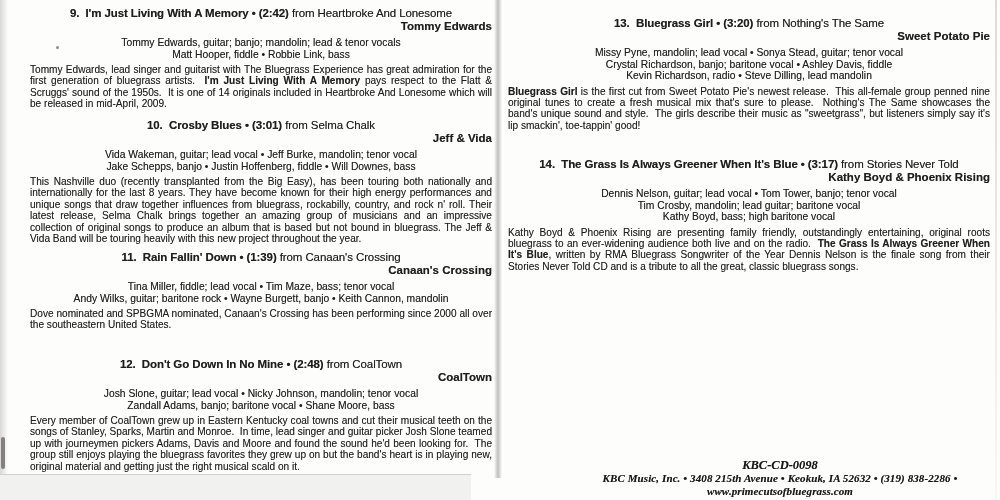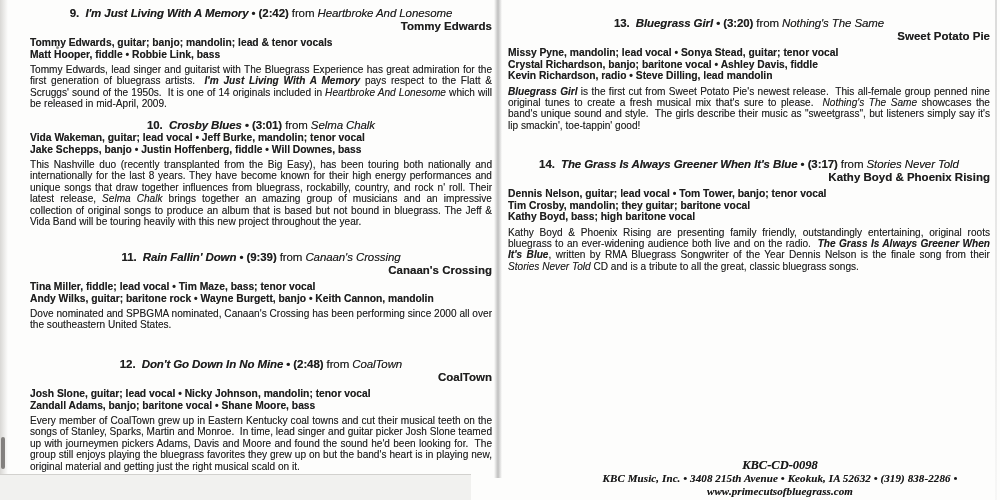--- a/index.html
+++ b/index.html
@@ -17,29 +17,29 @@
   .heading {
     text-align: center; font-size: 11.5px; line-height: 13px;
     letter-spacing: -0.1px; white-space: pre-wrap;
     text-shadow: 0 0 0.5px rgba(30,30,30,0.55);
   }
   .artist {
     text-align: right; font-weight: bold; font-size: 11.5px; line-height: 13px;
     margin-bottom: 4px; text-shadow: 0 0 0.5px rgba(30,30,30,0.55);
   }
   .personnel {
-    text-align: left; font-weight: bold; font-size: 10.3px; line-height: 11.5px;
+    text-align: center; font-weight: normal; font-size: 10.3px; line-height: 11.5px;
     margin-bottom: 4px; text-shadow: 0 0 0.4px rgba(30,30,30,0.5);
   }
   .body {
     font-size: 10.1px; line-height: 11.4px; text-align: justify;
     white-space: pre-wrap; text-shadow: 0 0 0.4px rgba(40,40,40,0.45);
   }
   .b { font-weight: bold; }
-  .i { font-style: italic; }
+  .i { }
   .footer {
     position: absolute; top: 459px; left: 50px; right: -12px; text-align: center;
     font-family: "Liberation Serif", serif; font-weight: bold; font-style: italic;
     color: #181818; text-shadow: 0 0 0.4px rgba(30,30,30,0.5);
   }
   .footer-catalog { font-size: 12.5px; line-height: 13px; }
   .footer-address { font-size: 11px; line-height: 13px; letter-spacing: 0.1px; }
   
   .seam {
     position: absolute; left: 494px; top: 0; width: 8px; height: 478px;
@@ -85,29 +85,30 @@
       <div class="artist">Tommy Edwards</div>
       <div class="personnel">
         <div>Tommy Edwards, guitar; banjo; mandolin; lead &amp; tenor vocals</div>
         <div>Matt Hooper, fiddle • Robbie Link, bass</div>
       </div>
       <div class="body"><span>Tommy Edwards, lead singer and guitarist with The Bluegrass Experience has great admiration for the first generation of bluegrass artists.  </span><span class="b i">I'm Just Living With A Memory</span><span> pays respect to the Flatt &amp; Scruggs' sound of the 1950s.  It is one of 14 originals included in </span><span class="i">Heartbroke And Lonesome</span><span> which will be released in mid-April, 2009.</span></div>
     </section>
 
     <section class="track" style="top:119px">
       <div class="heading"><span class="b">10.  </span><span class="b i">Crosby Blues</span><span class="b"> • </span><span class="b">(3:01)</span><span> from </span><span class="i">Selma Chalk</span></div>
+      <div class="artist">Jeff &amp; Vida</div>
       <div class="personnel">
         <div>Vida Wakeman, guitar; lead vocal • Jeff Burke, mandolin; tenor vocal</div>
         <div>Jake Schepps, banjo • Justin Hoffenberg, fiddle • Will Downes, bass</div>
       </div>
       <div class="body"><span>This Nashville duo (recently transplanted from the Big Easy), has been touring both nationally and internationally for the last 8 years. They have become known for their high energy performances and unique songs that draw together influences from bluegrass, rockabilly, country, and rock n' roll. Their latest release, </span><span class="i">Selma Chalk</span><span> brings together an amazing group of musicians and an impressive collection of original songs to produce an album that is based but not bound in bluegrass. The Jeff &amp; Vida Band will be touring heavily with this new project throughout the year.</span></div>
     </section>
 
     <section class="track" style="top:251px">
-      <div class="heading"><span class="b">11.  </span><span class="b i">Rain Fallin' Down</span><span class="b"> • </span><span class="b">(9:39)</span><span> from </span><span class="i">Canaan's Crossing</span></div>
+      <div class="heading"><span class="b">11.  </span><span class="b i">Rain Fallin' Down</span><span class="b"> • </span><span class="b">(1:39)</span><span> from </span><span class="i">Canaan's Crossing</span></div>
       <div class="artist">Canaan's Crossing</div>
       <div class="personnel">
         <div>Tina Miller, fiddle; lead vocal • Tim Maze, bass; tenor vocal</div>
         <div>Andy Wilks, guitar; baritone rock • Wayne Burgett, banjo • Keith Cannon, mandolin</div>
       </div>
       <div class="body"><span>Dove nominated and SPBGMA nominated, Canaan's Crossing has been performing since 2000 all over the southeastern United States.</span></div>
     </section>
 
     <section class="track" style="top:358px">
       <div class="heading"><span class="b">12.  </span><span class="b i">Don't Go Down In No Mine</span><span class="b"> • </span><span class="b">(2:48)</span><span> from </span><span class="i">CoalTown</span></div>
@@ -132,21 +133,21 @@
         <div>Kevin Richardson, radio • Steve Dilling, lead mandolin</div>
       </div>
       <div class="body"><span class="b i">Bluegrass Girl</span><span> is the first cut from Sweet Potato Pie's newest release.  This all-female group penned nine original tunes to create a fresh musical mix that's sure to please.  </span><span class="i">Nothing's The Same</span><span> showcases the band's unique sound and style.  The girls describe their music as "sweetgrass", but listeners simply say it's lip smackin', toe-tappin' good!</span></div>
     </section>
 
     <section class="track" style="top:158px">
       <div class="heading"><span class="b">14.  </span><span class="b i">The Grass Is Always Greener When It's Blue</span><span class="b"> • </span><span class="b">(3:17)</span><span> from </span><span class="i">Stories Never Told</span></div>
       <div class="artist">Kathy Boyd &amp; Phoenix Rising</div>
       <div class="personnel">
         <div>Dennis Nelson, guitar; lead vocal • Tom Tower, banjo; tenor vocal</div>
-        <div>Tim Crosby, mandolin; they guitar; baritone vocal</div>
+        <div>Tim Crosby, mandolin; lead guitar; baritone vocal</div>
         <div>Kathy Boyd, bass; high baritone vocal</div>
       </div>
       <div class="body"><span>Kathy Boyd &amp; Phoenix Rising are presenting family friendly, outstandingly entertaining, original roots bluegrass to an ever-widening audience both live and on the radio.  </span><span class="b i">The Grass Is Always Greener When It's Blue</span><span>, written by RMA Bluegrass Songwriter of the Year Dennis Nelson is the finale song from their </span><span class="i">Stories Never Told</span><span> CD and is a tribute to all the great, classic bluegrass songs.</span></div>
     </section>
 
     <div class="footer">
       <div class="footer-catalog">KBC-CD-0098</div>
       <div class="footer-address">KBC Music, Inc. • 3408 215th Avenue • Keokuk, IA 52632 • (319) 838-2286 • www.primecutsofbluegrass.com</div>
     </div>
 

